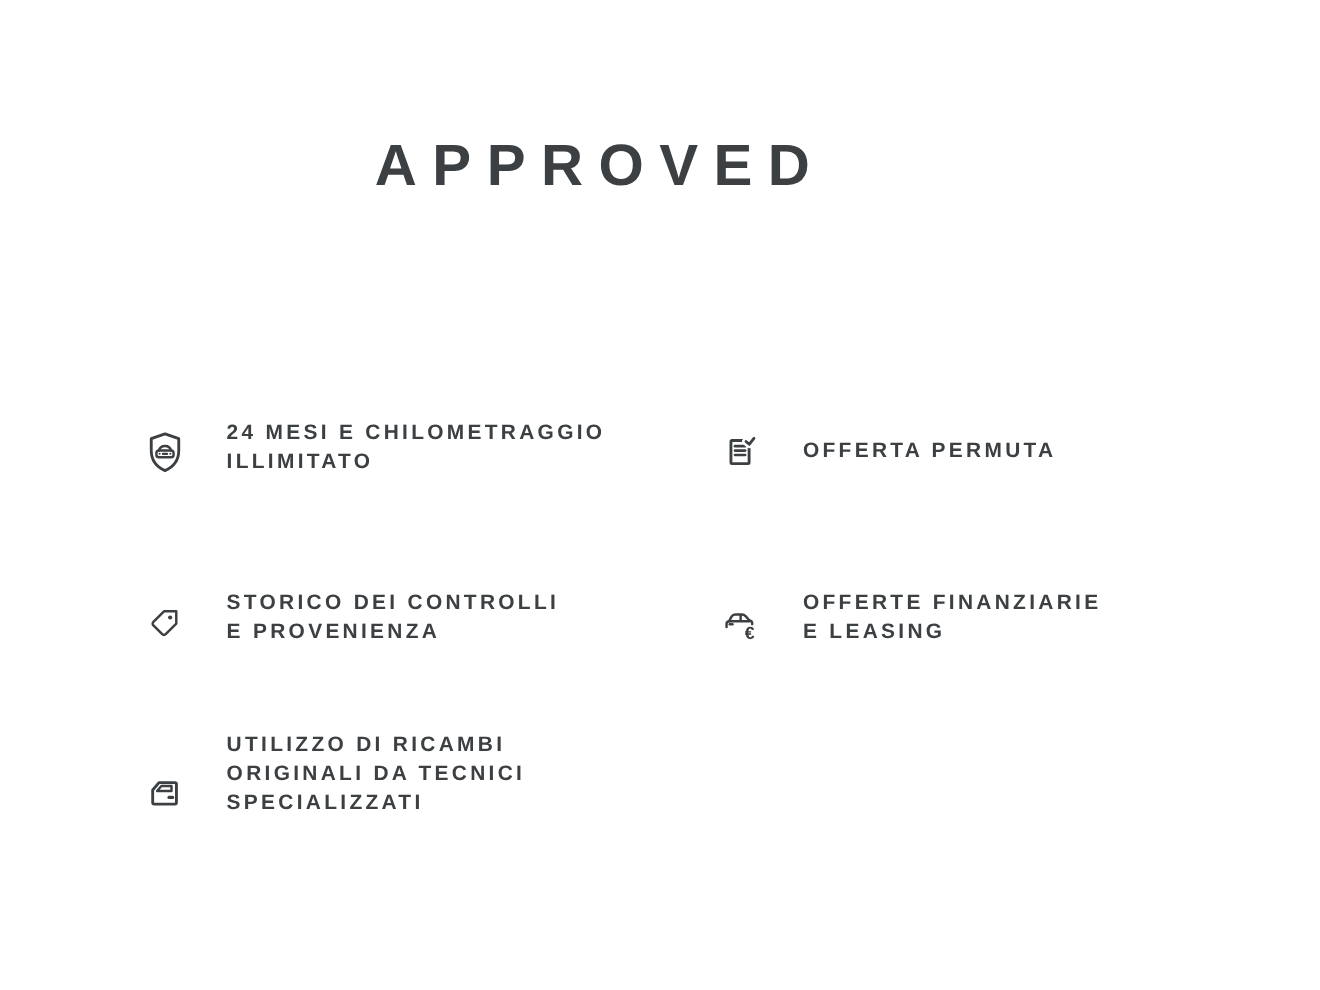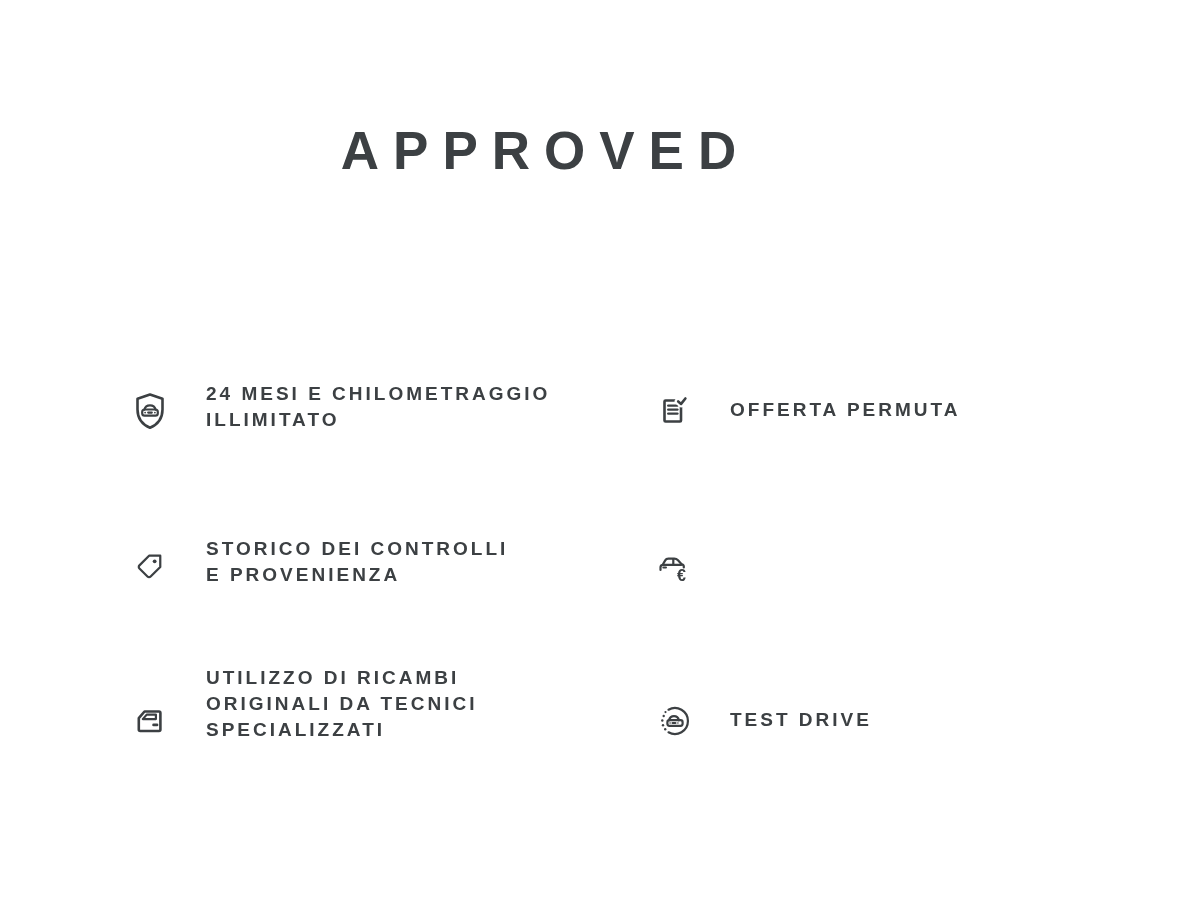--- a/index.html
+++ b/index.html
@@ -83,48 +83,32 @@
   <div class="benefit">
     <span class="icon">
       <svg viewBox="0 0 44 44">
         <path class="s" d="M8.5 26 V23.2 C8.5 21.9 9.4 21 10.7 20.8 L13.2 16.4 C13.9 15.2 15 14.6 16.4 14.6 H22.3 C23.8 14.6 25 15.2 26 16.3 L29.4 20.1 C30.8 20.3 31.8 21.3 31.8 22.6 V23.4"></path>
         <path class="s" d="M10.7 20.8 H29.4"></path>
         <line class="s" x1="11.4" y1="23.5" x2="13.9" y2="23.5"></line>
         <line class="s" x1="21.3" y1="15.2" x2="21.3" y2="20.4"></line>
         <text class="f" x="25" y="37" font-size="16" font-weight="bold">€</text>
       </svg>
     </span>
+    <span class="label">OFFERTE FINANZIARIE
+E LEASING</span>
   </div>
 
   <div class="benefit">
     <span class="icon">
       <svg viewBox="0 0 44 44">
         <path class="sw" d="M31 12.5 H16.5 L10.8 19.2 V30.6 C10.8 31.4 11.4 32 12.2 32 H31 C31.8 32 32.4 31.4 32.4 30.6 V13.9 C32.4 13.1 31.8 12.5 31 12.5 Z"></path>
         <path class="s" d="M14.8 20.1 L18.7 15.6 H27.9 V20.1 Z"></path>
         <line class="s" style="stroke-width:2.8" x1="25.6" y1="25.9" x2="29" y2="25.9"></line>
       </svg>
     </span>
     <span class="label">UTILIZZO DI RICAMBI
 ORIGINALI DA TECNICI
 SPECIALIZZATI</span>
   </div>
 
 
-  <div class="benefit">
-    <span class="icon">
-      <svg viewBox="0 0 44 44">
-        <path class="s" d="M16.5 10.7 A13 13 0 1 1 16.5 33.3"></path>
-        <circle class="f" cx="13.5" cy="13.1" r="1.1"></circle>
-        <circle class="f" cx="11.7" cy="17" r="1.2"></circle>
-        <circle class="f" cx="10.3" cy="21.5" r="1.2"></circle>
-        <circle class="f" cx="11" cy="26.3" r="1.2"></circle>
-        <circle class="f" cx="13.2" cy="30.2" r="1.2"></circle>
-        <path class="s" d="M17 21.3 C17.7 18.5 19.4 17.1 22 17.1 C24.6 17.1 26.3 18.5 27 21.3"></path>
-        <rect class="s" x="15.4" y="21.2" width="15.2" height="5.6" rx="2"></rect>
-        <line class="s" x1="20.6" y1="24" x2="23.4" y2="24"></line>
-        <circle class="f" cx="18.1" cy="24" r="0.8"></circle>
-        <circle class="f" cx="25.9" cy="24" r="0.8"></circle>
-      </svg>
-    </span>
-    <span class="label">TEST DRIVE</span>
-  </div>
 
 </div>
 
 </body></html>

